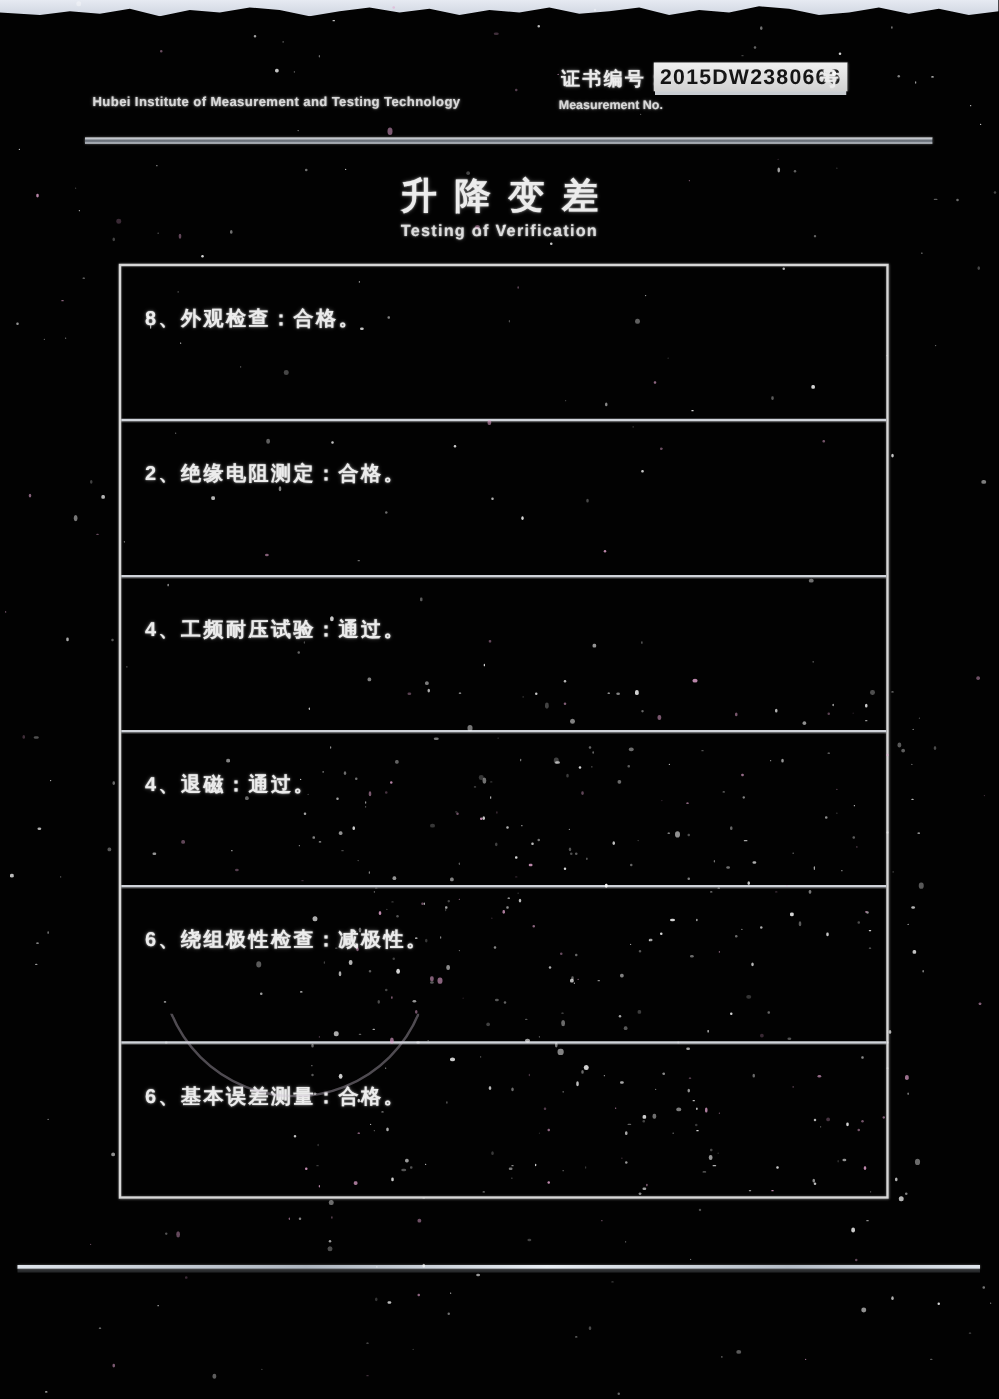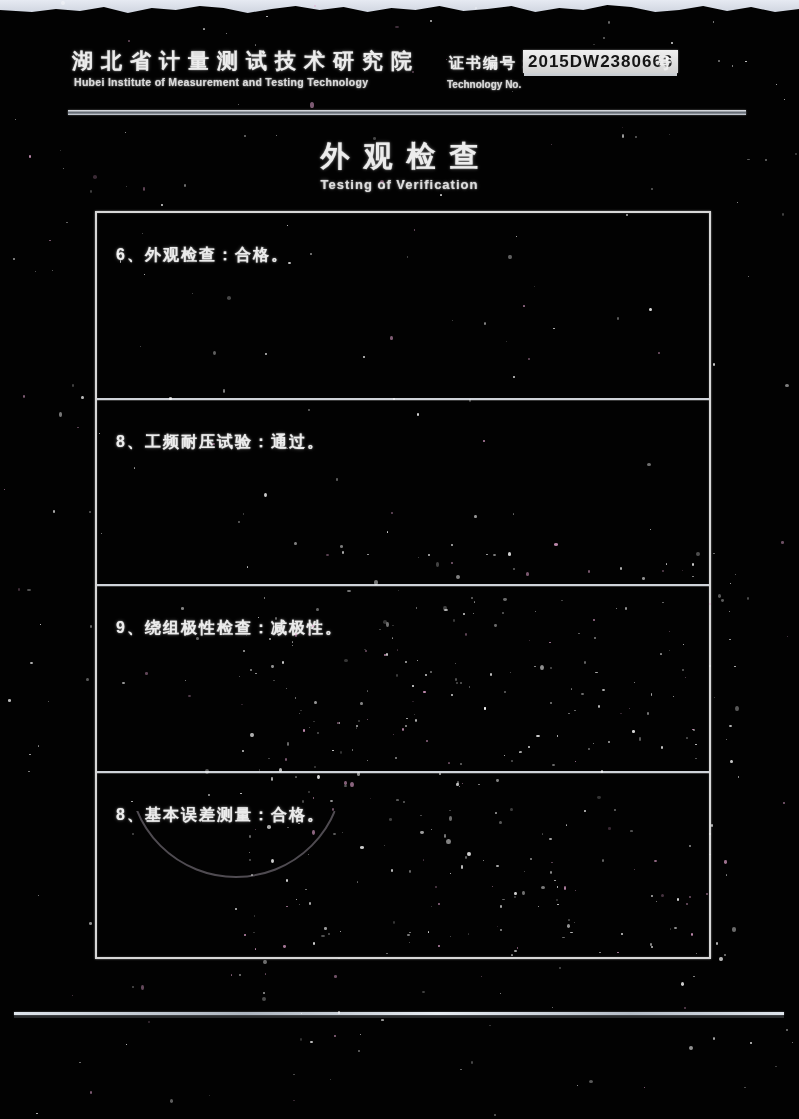--- a/index.html
+++ b/index.html
@@ -100,45 +100,50 @@
   
   #noise i{position:absolute;display:block;border-radius:50%;}
 </style>
 </head>
 <body>
 
 <div id="page">
 
   <div id="top-strip"></div>
 
-  <div id="institute-cn" class="blurtext">湖北省计量测试技术研究院</div>
   <div id="institute-en" class="blurtext">Hubei Institute of Measurement and Testing Technology</div>
 
   <div id="cert-label-cn" class="blurtext">证书编号：</div>
-  <div id="cert-label-en" class="blurtext">Technology No.</div>
+  <div id="cert-label-en" class="blurtext">Measurement No.</div>
   <div id="cert-number">2015DW2380666</div>
   <div id="cert-suffix" class="blurtext">号</div>
 
   <div id="header-rule"></div>
 
-  <div id="title-cn" class="blurtext">外观检查</div>
+  <div id="title-cn" class="blurtext">升降变差</div>
   <div id="title-en" class="blurtext">Testing of Verification</div>
 
   <div id="results-table">
     <div class="result-row">
-      <span class="result-text blurtext">6、外观检查：合格。</span>
+      <span class="result-text blurtext">8、外观检查：合格。</span>
     </div>
     <div class="result-row">
-      <span class="result-text blurtext">8、工频耐压试验：通过。</span>
+      <span class="result-text blurtext">2、绝缘电阻测定：合格。</span>
     </div>
     <div class="result-row">
-      <span class="result-text blurtext">9、绕组极性检查：减极性。</span>
+      <span class="result-text blurtext">4、工频耐压试验：通过。</span>
     </div>
     <div class="result-row">
-      <span class="result-text blurtext">8、基本误差测量：合格。</span>
+      <span class="result-text blurtext">4、退磁：通过。</span>
+    </div>
+    <div class="result-row">
+      <span class="result-text blurtext">6、绕组极性检查：减极性。</span>
+    </div>
+    <div class="result-row">
+      <span class="result-text blurtext">6、基本误差测量：合格。</span>
     </div>
   </div>
 
   <div id="stamp-arc"></div>
 
   <div id="footer-rule"></div>
 
   <div id="noise">
       <i style="left: 86px; top: 677.9px; width: 2.6px; height: 3.3px; background: rgba(255, 255, 255, 0.34);"></i>
       <i style="left: 336px; top: 478.4px; width: 1.5px; height: 2.2px; background: rgba(255, 255, 255, 0.35);"></i>

